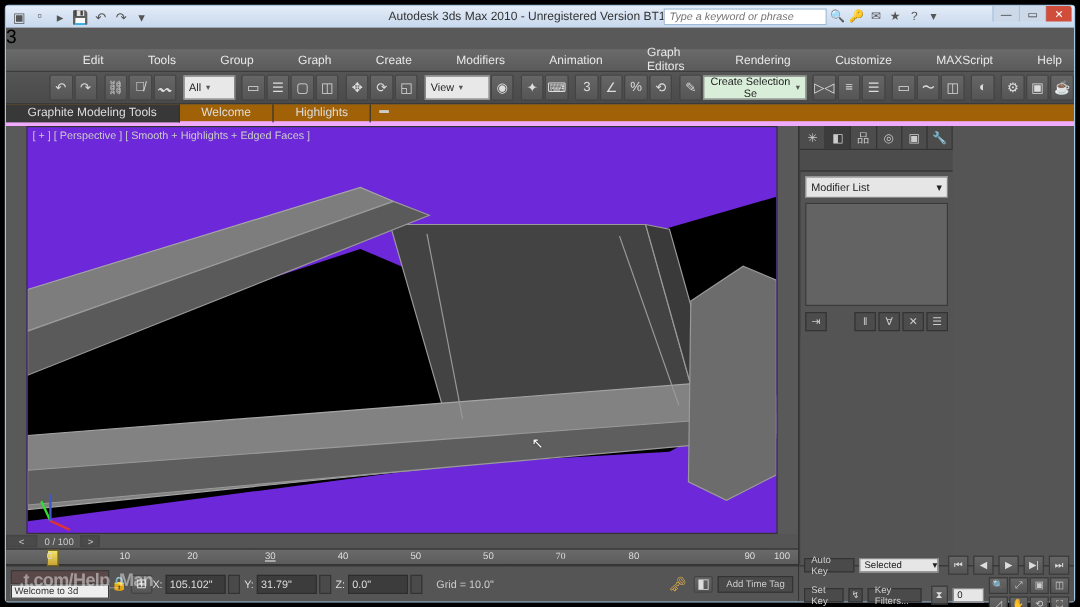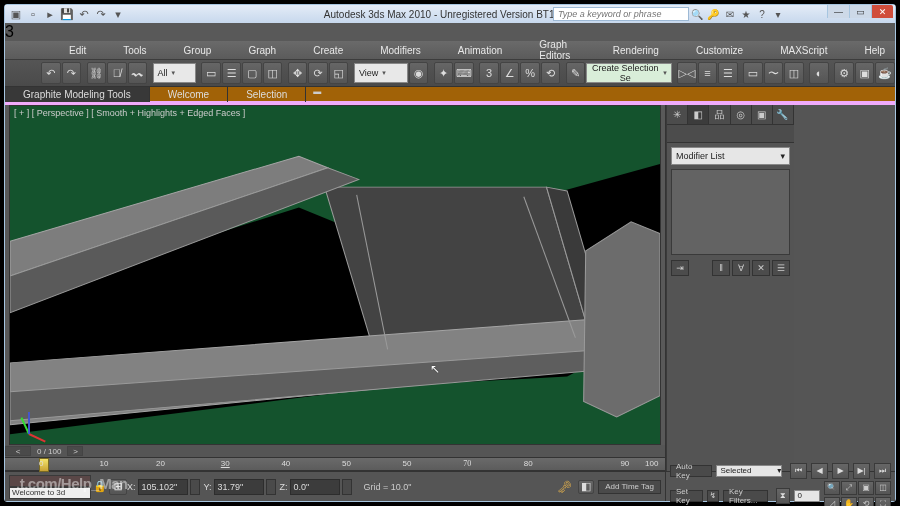--- a/index.html
+++ b/index.html
@@ -37,21 +37,21 @@
 .ribbon { height: 18px; background: #a16207; border-bottom: 4px solid #f0abfc; display: flex; align-items: flex-start; }
 .ribbon .rtab { font-size: 10px; color: #ddd; padding: 2px 18px; border-right: 1px solid #333; }
 .ribbon .rtab.active { background: #383838; }
 .ribbon .ropt { width: 22px; text-align: center; font-size: 8px; color: #ccc; }
 
 
 .mainarea { flex: 1; display: flex; min-height: 0; }
 
 
 .viewport-wrap { flex: 1; display: flex; flex-direction: column; background: #595959; }
-.viewport { flex: 1; position: relative; background: #14532d; margin: 0 4px; border: 1px solid #333; overflow: hidden; }
+.viewport { flex: 1; position: relative; background: #6d28d9; margin: 0 17px; border: 1px solid #333; overflow: hidden; }
 .vp-label { position: absolute; top: 2px; left: 4px; font-size: 9px; color: #ccc; z-index: 3; }
 .axis { position: absolute; left: 6px; bottom: 6px; width: 36px; height: 36px; }
 .axis .ax { position: absolute; left: 12px; bottom: 4px; width: 2px; height: 22px; transform-origin: bottom center; }
 .axis .axx { background: #d33; transform: rotate(115deg); height: 18px; }
 .axis .axy { background: #3d3; transform: rotate(-25deg); height: 18px; }
 .axis .axz { background: #45c; height: 22px; }
 .cursor { position: absolute; left: 420px; top: 256px; font-size: 12px; color: #fff; z-index: 10; text-shadow: 0 0 1px #000; }
 
 
 .timeline-row { height: 12px; background: #555; display: flex; align-items: center; font-size: 8px; color: #ccc; }
@@ -205,21 +205,21 @@
     <div class="tb-btn">◐</div>
     <div class="tb-sep"></div>
     <div class="tb-btn">⚙</div>
     <div class="tb-btn">▣</div>
     <div class="tb-btn" style="color:#e3b04b">☕</div>
   </div>
 
   <div class="ribbon">
     <span class="rtab active">Graphite Modeling Tools</span>
     <span class="rtab">Welcome</span>
-    <span class="rtab">Selection</span>
+    <span class="rtab">Highlights</span>
     <span class="ropt">▬</span>
   </div>
 
   <div class="mainarea">
 
     <div class="viewport-wrap">
       <div class="viewport">
         <span class="vp-label">[ + ] [ Perspective ] [ Smooth + Highlights + Edged Faces ]</span>
 
         <div class="scene" style="position:absolute;inset:0;">

